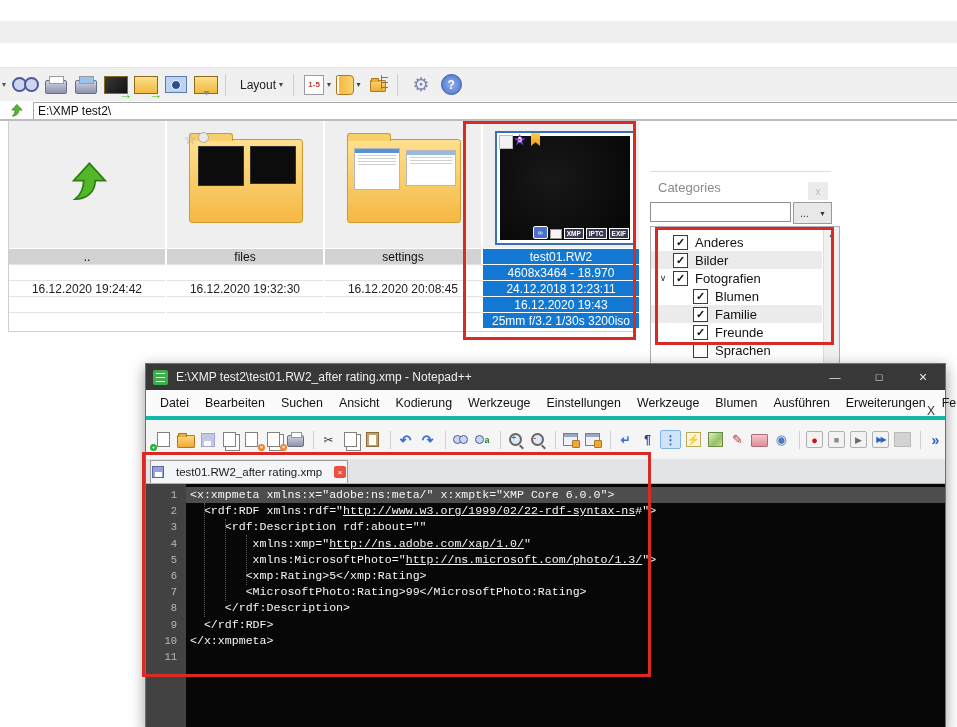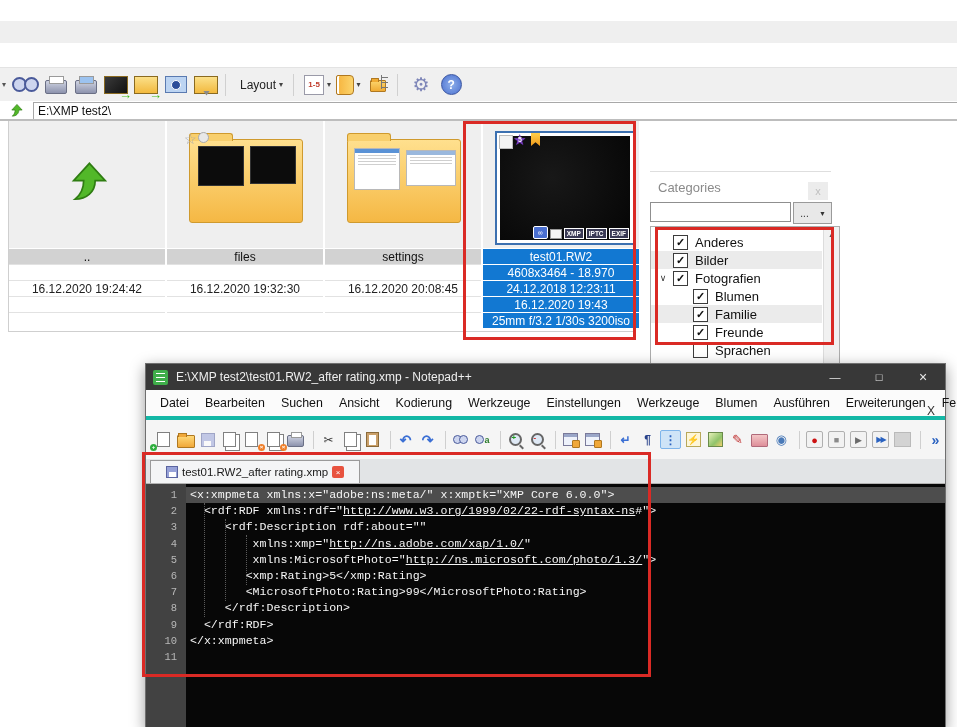--- a/index.html
+++ b/index.html
@@ -140,21 +140,21 @@
   .lockwin:after{content:"";position:absolute;right:-3px;bottom:-3px;width:6px;height:6px;border-radius:1px;background:#f0a83a;border:1px solid #b07820;}
   .mapic{width:13px;height:13px;border:1px solid #6a8a4a;background:linear-gradient(135deg,#e6f0b8,#8fc36a 60%,#f0d070);}
   .lightdoc{width:13px;height:13px;background:#fdf6d8;border:1px solid #b8a85a;color:#f0a81a;font-size:10px;
             display:flex;align-items:center;justify-content:center;}
   .pinkfld{width:15px;height:11px;background:linear-gradient(#f3c6c6,#dE8f9a);border:1px solid #b06a7a;border-radius:1px;margin-top:2px;}
   .macrosave{width:15px;height:13px;background:#b8b8b8;border:1px solid #8a8a8a;opacity:.55;}
   .recbtn{width:15px;height:15px;background:#f2f2f2;border:1px solid #b0b0b0;border-radius:2px;display:flex;
           align-items:center;justify-content:center;}
   .npp-tabs{height:24px;background:#e2e4e6;border-bottom:1px solid #b2b2b2;display:flex;align-items:flex-end;flex:0 0 auto;}
   .tab{height:22px;margin-left:4px;background:#f4f5f6;border:1px solid #9a9a9a;border-bottom:none;
-       display:flex;align-items:center;padding:0 15px;gap:4px;}
+       display:flex;align-items:center;padding:0 1px;gap:12px;}
   .tab .lbl{font-size:11.5px;color:#1a1a1a;white-space:nowrap;}
   .tabclose{width:12px;height:12px;background:#e8533f;border-radius:2px;color:#fff;font-size:8px;
             display:flex;align-items:center;justify-content:center;}
   .editor{flex:1 1 auto;display:flex;background:#070707;overflow:hidden;position:relative;}
   .gutter{width:40px;background:#424242;color:#b8b8b8;font-family:"Liberation Mono",monospace;font-size:10.5px;
           text-align:right;padding-top:3px;box-sizing:border-box;flex:0 0 auto;}
   .gutter div{height:16.2px;line-height:16.2px;padding-right:9px;}
   .codearea{flex:1 1 auto;padding-top:3px;position:relative;}
   .cl{height:16.2px;line-height:16.2px;font-family:"Liberation Mono",monospace;font-size:11.6px;color:#f5f5f5;
       white-space:pre;padding-left:4px;}

